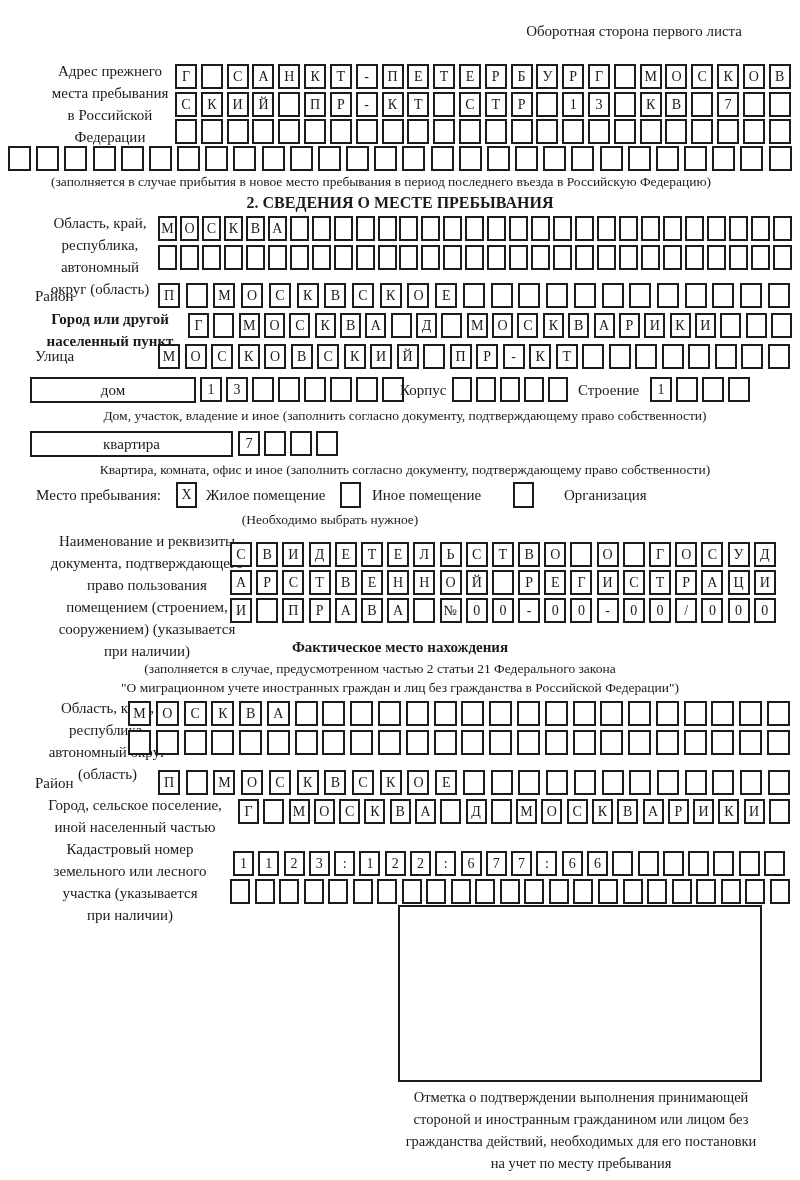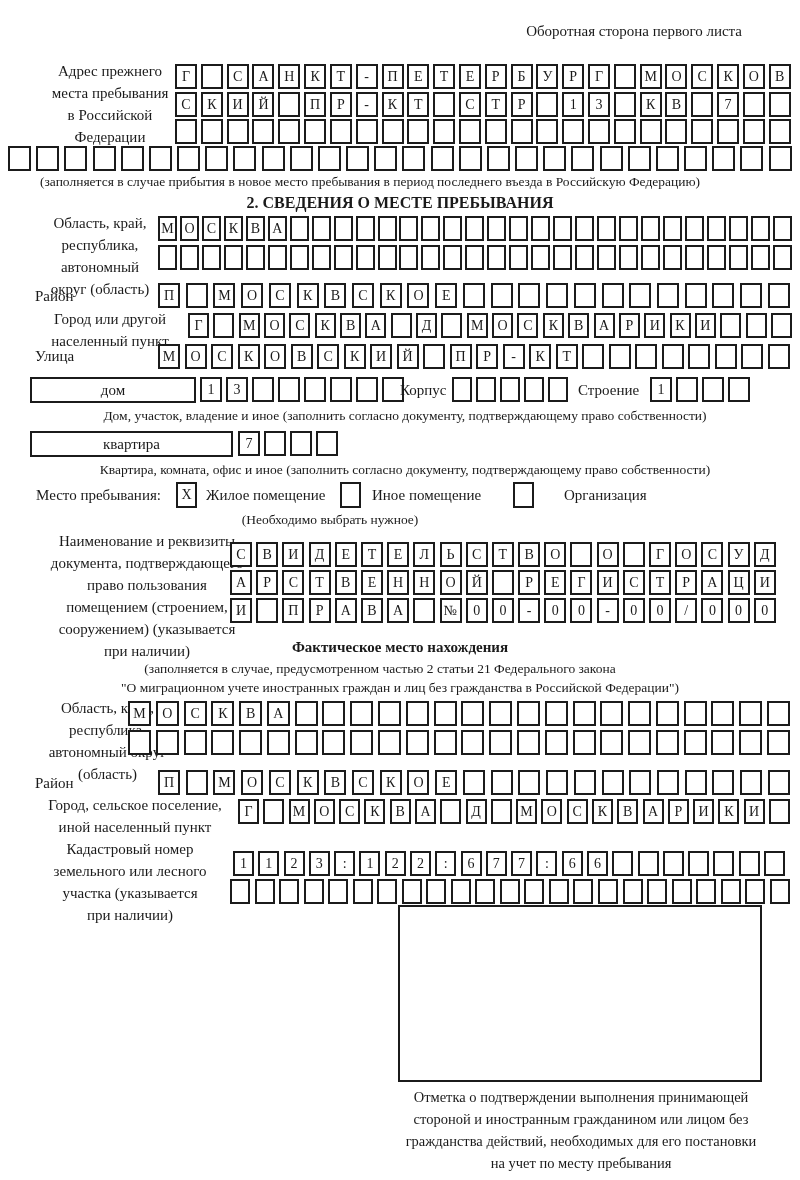--- a/index.html
+++ b/index.html
@@ -134,21 +134,21 @@
       <span class="cell"></span>
       <span class="cell"></span>
       <span class="cell"></span>
       <span class="cell"></span>
       <span class="cell"></span>
       <span class="cell"></span>
       <span class="cell"></span>
       <span class="cell"></span>
       <span class="cell"></span>
     </div>
-  <div class="abs caption center" style="left:0;top:173px;width:740px;">(заполняется в случае прибытия в новое место пребывания в период последнего въезда в Российскую Федерацию)</div>
+  <div class="abs caption center" style="left:0;top:173px;width:740px;padding-left:11px;">(заполняется в случае прибытия в новое место пребывания в период последнего въезда в Российскую Федерацию)</div>
 
   <div class="abs lbl bold center" style="left:0;top:192px;width:800px;font-size:16px;">2. СВЕДЕНИЯ О МЕСТЕ ПРЕБЫВАНИЯ</div>
 
   <div class="abs lbl" style="left:35px;top:212px;width:130px;">Область, край,
 республика,
 автономный
 округ (область)</div>
   <div class="cellrow" style="left:158px;top:216px;width:634px;--cw:19px;">
       <span class="cell">М</span>
       <span class="cell">О</span>
@@ -232,21 +232,21 @@
       <span class="cell"></span>
       <span class="cell"></span>
       <span class="cell"></span>
       <span class="cell"></span>
       <span class="cell"></span>
       <span class="cell"></span>
       <span class="cell"></span>
       <span class="cell"></span>
     </div>
 
-  <div class="abs lbl" style="left:35px;top:308px;width:150px;">Город или другой
+  <div class="abs lbl" style="left:35px;top:308px;width:150px;font-weight:bold;">Город или другой
 населенный пункт</div>
   <div class="cellrow" style="left:188px;top:313px;width:604px;--cw:21px;">
       <span class="cell">Г</span>
       <span class="cell"></span>
       <span class="cell">М</span>
       <span class="cell">О</span>
       <span class="cell">С</span>
       <span class="cell">К</span>
       <span class="cell">В</span>
       <span class="cell">А</span>
@@ -500,21 +500,21 @@
       <span class="cell"></span>
       <span class="cell"></span>
       <span class="cell"></span>
       <span class="cell"></span>
       <span class="cell"></span>
       <span class="cell"></span>
       <span class="cell"></span>
     </div>
 
   <div class="abs lbl" style="left:35px;top:794px;width:200px;">Город, сельское поселение,
-иной населенный пункт</div>
+иной населенный частью</div>
   <div class="cellrow" style="left:238px;top:799px;width:552px;--cw:21px;">
       <span class="cell">Г</span>
       <span class="cell"></span>
       <span class="cell">М</span>
       <span class="cell">О</span>
       <span class="cell">С</span>
       <span class="cell">К</span>
       <span class="cell">В</span>
       <span class="cell">А</span>
       <span class="cell"></span>

